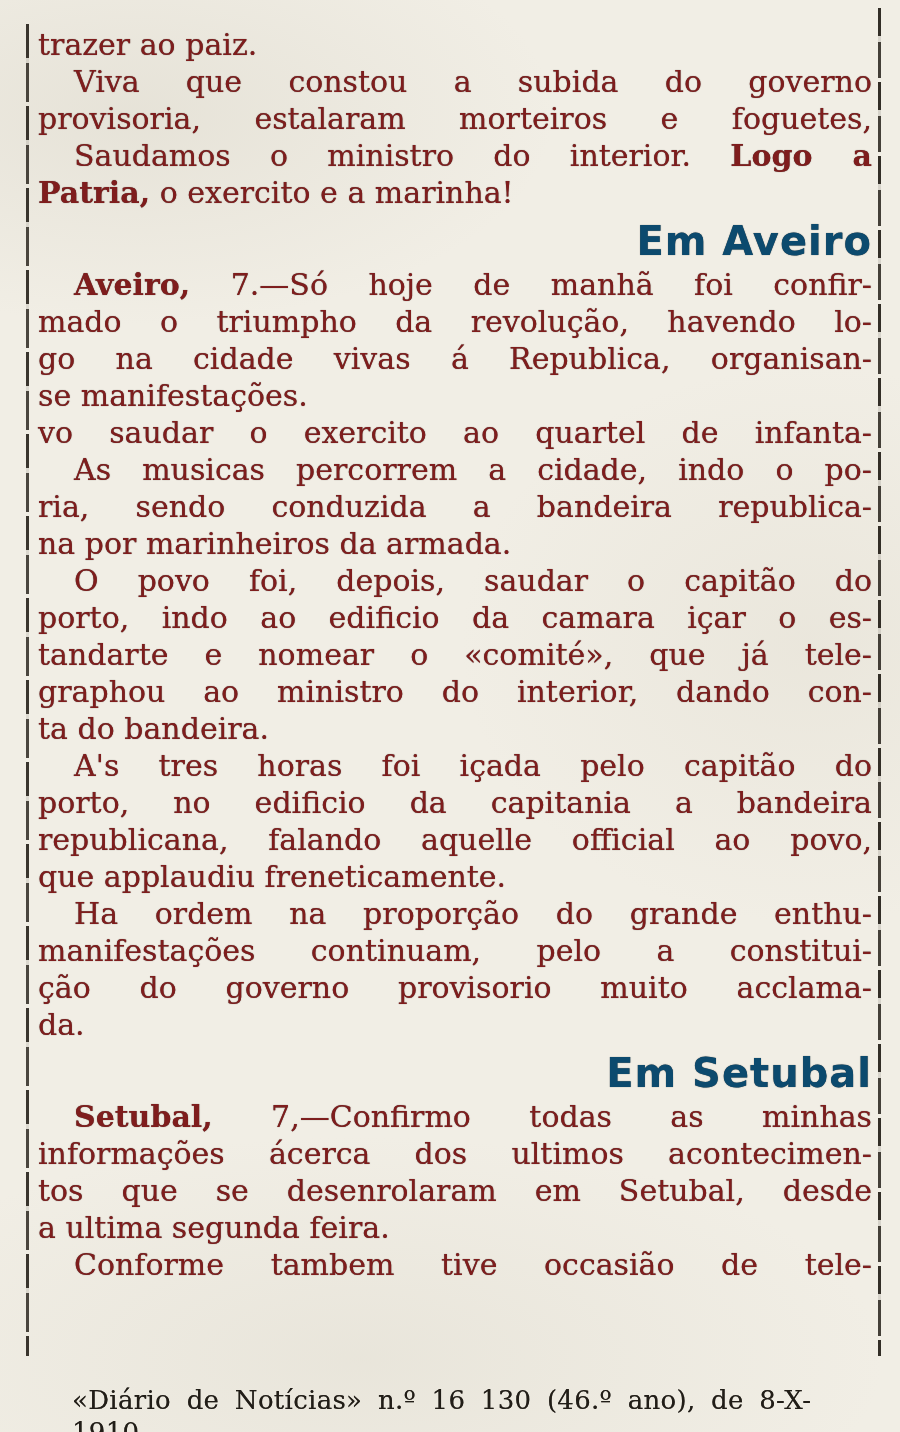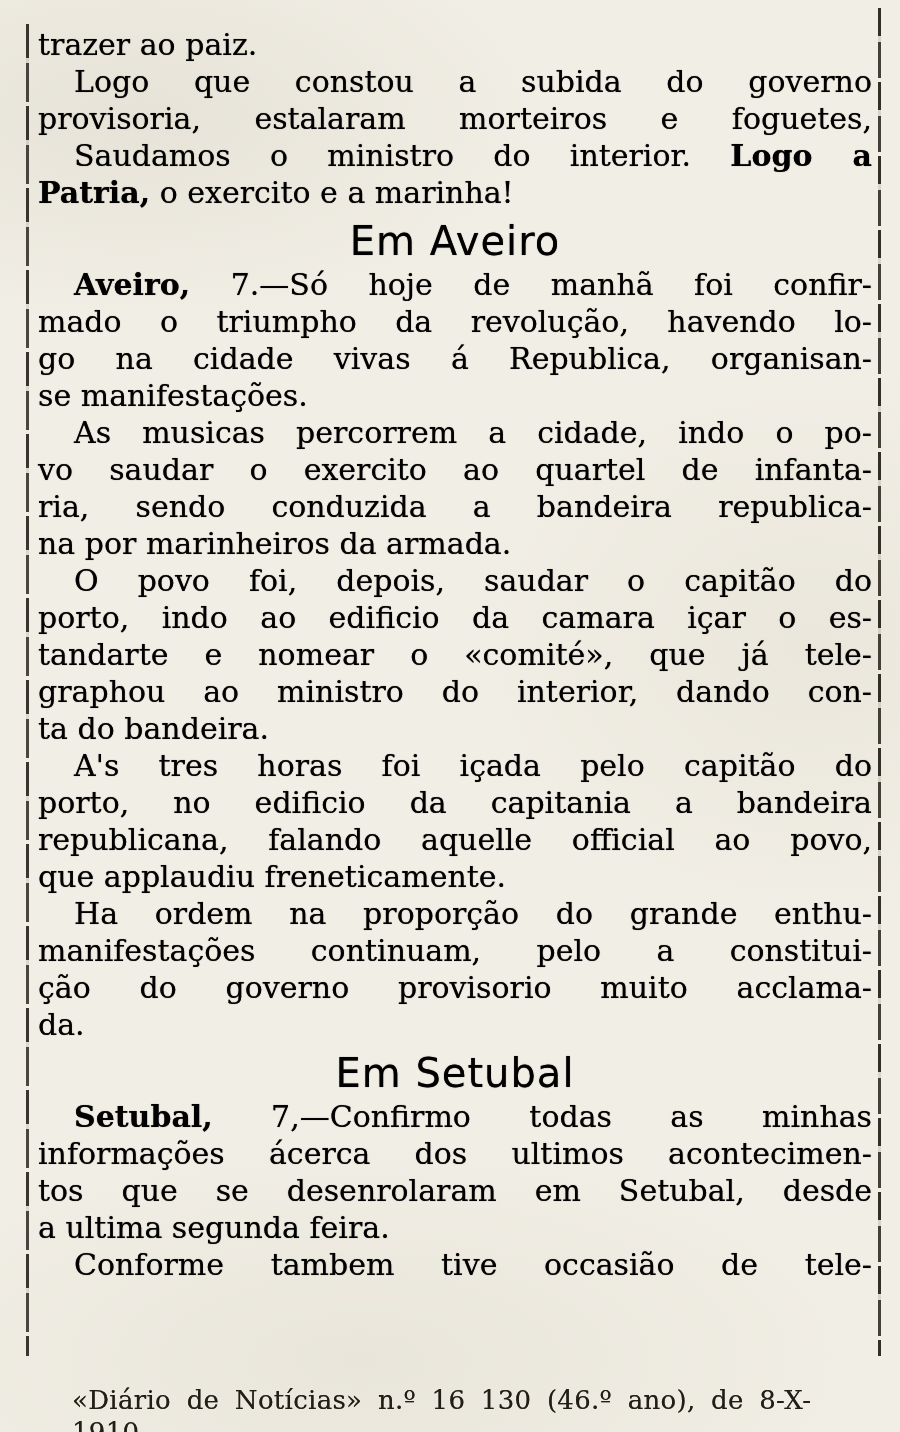--- a/index.html
+++ b/index.html
@@ -56,45 +56,45 @@
   }
   .column {
     position: absolute;
     left: 38px;
     top: 26px;
     width: 834px;
   }
   .line {
     font-size: 30px;
     line-height: 37px;
-    color: #000000;
+    color: #7f1d1d;
     text-align: justify;
     text-align-last: justify;
     text-justify: inter-word;
     text-shadow: 0 0 0.8px rgba(28,23,17,0.78);
     white-space: nowrap;
   }
   .line.left {
     text-align: left;
     text-align-last: left;
   }
   .line.ind {
     text-indent: 36px;
   }
   .bold {
     font-weight: bold;
   }
   .heading {
     font-family: "DejaVu Sans", sans-serif;
-    font-weight: normal;
+    font-weight: bold;
     font-size: 40px;
     line-height: 44px;
     margin: 8px 0 3px 0;
-    text-align: center;
-    color: #000000;
+    text-align: right;
+    color: #0c4a6e;
     letter-spacing: 1px;
     text-shadow: 0 0 0.8px rgba(22,18,13,0.8);
   }
   .caption {
     position: absolute;
     left: 72px;
     top: 1384px;
     width: 790px;
     font-size: 26px;
     line-height: 32px;
@@ -106,31 +106,31 @@
 </style>
 </head>
 <body>
 
 <div class="page">
   <div class="rule-vert rule-left"></div>
   <div class="rule-vert rule-right"></div>
 
   <div class="column">
       <div class="line left"><span>trazer ao paiz.</span></div>
-      <div class="line ind"><span>Logo que constou a subida do governo</span></div>
+      <div class="line ind"><span>Viva que constou a subida do governo</span></div>
       <div class="line"><span>provisoria, estalaram morteiros e foguetes,</span></div>
       <div class="line ind"><span>Saudamos o ministro do interior. </span><span class="bold">Logo a</span></div>
       <div class="line left"><span class="bold">Patria,</span><span> o exercito e a marinha!</span></div>
       <div class="heading">Em Aveiro</div>
       <div class="line ind"><span class="bold">Aveiro,</span><span> 7.—Só hoje de manhã foi confir-</span></div>
       <div class="line"><span>mado o triumpho da revolução, havendo lo-</span></div>
       <div class="line"><span>go na cidade vivas á Republica, organisan-</span></div>
       <div class="line left"><span>se manifestações.</span></div>
+      <div class="line"><span>vo saudar o exercito ao quartel de infanta-</span></div>
       <div class="line ind"><span>As musicas percorrem a cidade, indo o po-</span></div>
-      <div class="line"><span>vo saudar o exercito ao quartel de infanta-</span></div>
       <div class="line"><span>ria, sendo conduzida a bandeira republica-</span></div>
       <div class="line left"><span>na por marinheiros da armada.</span></div>
       <div class="line ind"><span>O povo foi, depois, saudar o capitão do</span></div>
       <div class="line"><span>porto, indo ao edificio da camara içar o es-</span></div>
       <div class="line"><span>tandarte e nomear o «comité», que já tele-</span></div>
       <div class="line"><span>graphou ao ministro do interior, dando con-</span></div>
       <div class="line left"><span>ta do bandeira.</span></div>
       <div class="line ind"><span>A's tres horas foi içada pelo capitão do</span></div>
       <div class="line"><span>porto, no edificio da capitania a bandeira</span></div>
       <div class="line"><span>republicana, falando aquelle official ao povo,</span></div>

